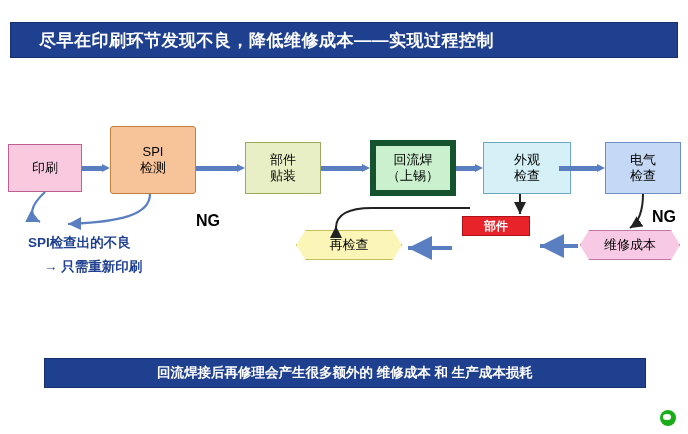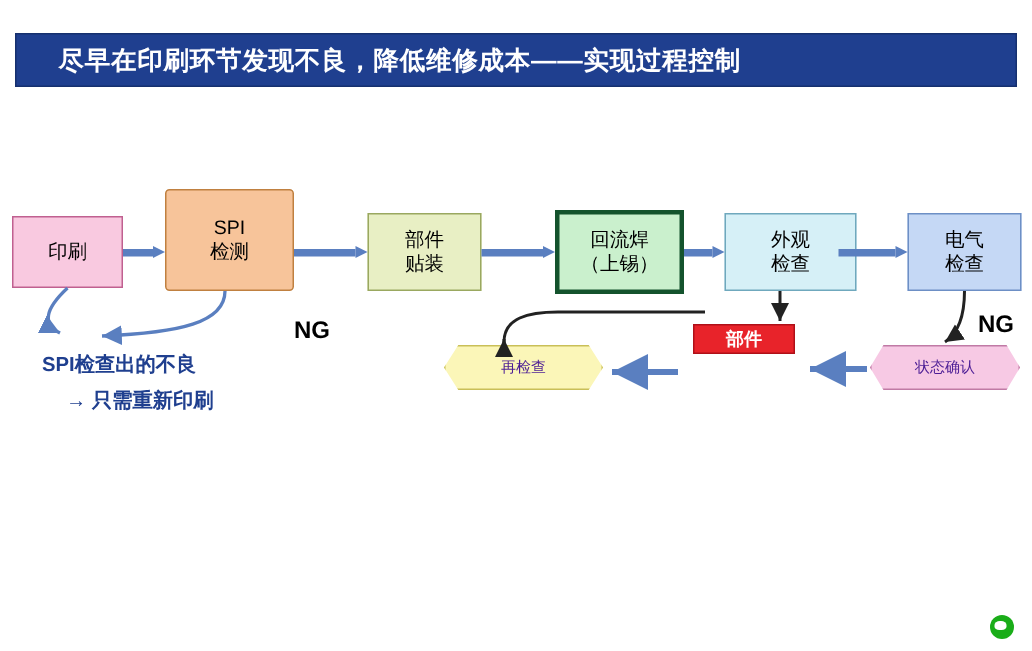--- a/index.html
+++ b/index.html
@@ -45,21 +45,21 @@
     left:110px;top:126px;width:86px;height:68px;
     background:#f7c49a;border:1px solid #c08040;
     border-radius:3px;
   }
   .n-place{
     left:245px;top:142px;width:76px;height:52px;
     background:#e8efc4;border:1px solid #9aa860;
   }
   .n-reflow{
     left:370px;top:140px;width:86px;height:56px;
-    background:#caf0cd;border:3px solid #14532d;
+    background:#caf0cd;border:6px solid #14532d;
   }
   .n-visual{
     left:483px;top:142px;width:88px;height:52px;
     background:#d6f0f7;border:1px solid #6fa8bd;
   }
   .n-elec{
     left:605px;top:142px;width:76px;height:52px;
     background:#c5d8f5;border:1px solid #6d8fc5;font-family:Liberation Serif, serif;
   }
 
@@ -71,21 +71,21 @@
   .repair-head{
     position:absolute;left:462px;top:216px;width:66px;height:18px;
     background:#e8232a;border:1px solid #b01018;
     color:#ffffff;font-size:12px;font-weight:bold;
     display:flex;align-items:center;justify-content:center;
   }
   .hexa{
     position:absolute;
     box-sizing:border-box;
     display:flex;align-items:center;justify-content:center;
-    font-size:10px;color:#4c1d95;
+    font-size:13px;color:#000000;
     clip-path:polygon(9% 0%, 91% 0%, 100% 50%, 91% 100%, 9% 100%, 0% 50%);
   }
   .n-recheck{
     left:296px;top:230px;width:106px;height:30px;
     background:#fbf6b8;border:1px solid #c9bf58;
   }
   .n-status{
     left:580px;top:230px;width:100px;height:30px;
     background:#f7c9e4;border:1px solid #c07aa5;
   }
@@ -193,21 +193,21 @@
 
   <div class="hexa n-recheck">
     <span>再检查</span>
   </div>
 
   <div class="repair-head">
     <span>部件</span>
   </div>
 
   <div class="hexa n-status">
-    <span>状态确认</span>
+    <span>维修成本</span>
   </div>
 
   <div class="lbl-ng" style="left:196px;top:212px;">NG</div>
   <div class="lbl-ng" style="left:652px;top:208px;">NG</div>
 
   <svg class="overlay" viewBox="0 0 688 434">
     <defs>
       <marker id="ah-blue" markerWidth="8" markerHeight="8" refX="6" refY="3" orient="auto">
         <path d="M0,0 L6,3 L0,6 z" fill="#5a7fc0"></path>
       </marker>
@@ -230,18 +230,21 @@
     <path d="M452,248 L408,248" stroke="#5a7fc0" stroke-width="4" fill="none" marker-end="url(#ah-blue)"></path>
 
     <path d="M578,246 L540,246" stroke="#5a7fc0" stroke-width="4" fill="none" marker-end="url(#ah-blue)"></path>
 
     <path d="M336,230 L336,226" stroke="#222" stroke-width="2" fill="none" marker-end="url(#ah-dark)"></path>
   </svg>
 
   <div class="note" style="left:28px;top:232px;">SPI检查出的不良</div>
   <div class="note" style="left:44px;top:256px;">→ 只需重新印刷</div>
 
+  <div class="bottom-banner">
+    <div class="t">回流焊接后再修理会产生很多额外的  维修成本  和  生产成本损耗</div>
+  </div>
 
   <div class="footer">
     <div class="wechat-icon"></div>
   </div>
 
 </div>
 
 </body></html>

